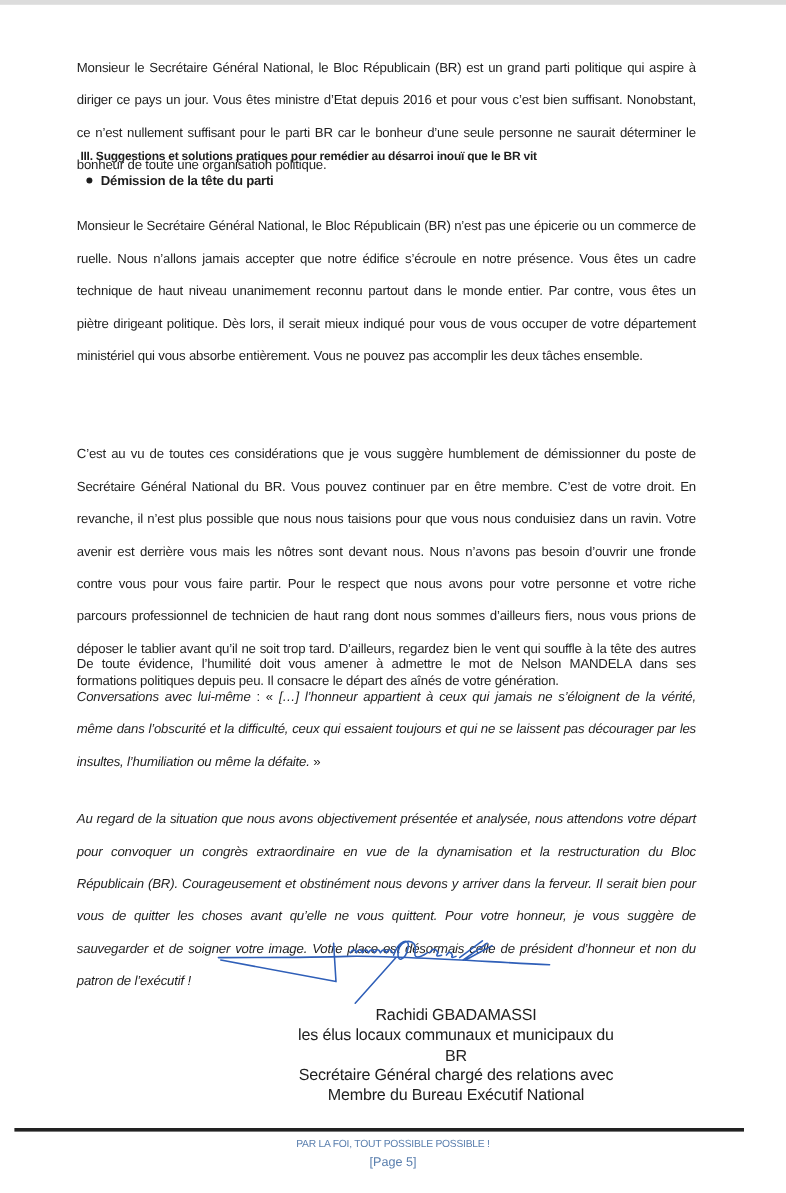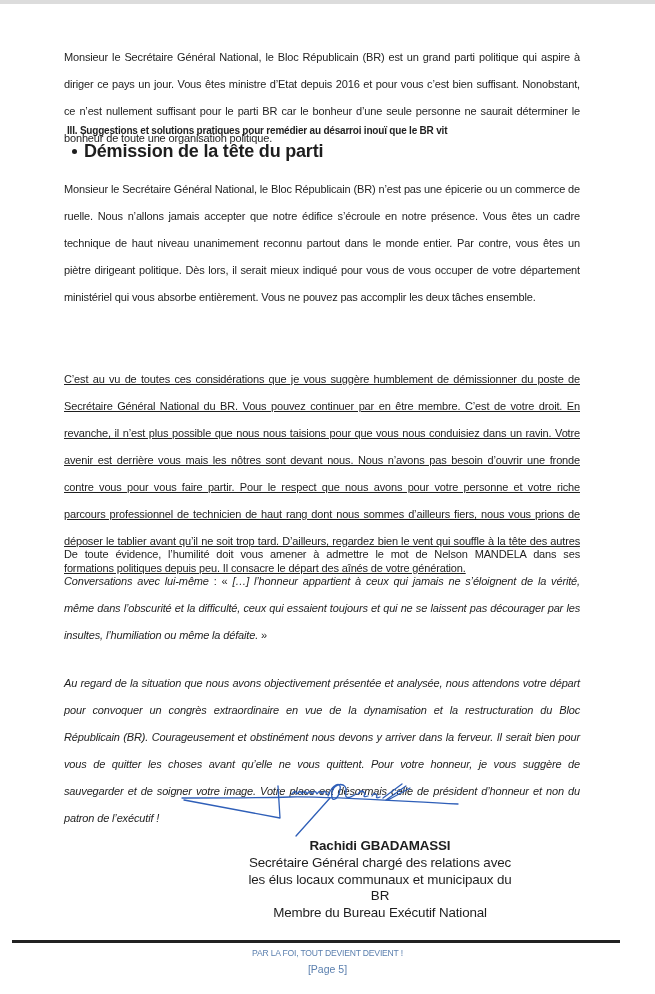--- a/index.html
+++ b/index.html
@@ -8,30 +8,30 @@
     font-family: "Liberation Sans", "DejaVu Sans", sans-serif; color: #1e1e1e;
   }
   .topbar { position: absolute; left: 0; top: 0; width: 655px; height: 4px; background: #dcdcdc; }
   .page { position: absolute; left: 48px; top: 0; width: 548px; }
   p.para {
     margin: 16px; font-size: 11px; line-height: 27px; text-align: justify; letter-spacing: -0.15px;
   }
   p.para.last-left { text-align-last: left; }
   #p1 { position: absolute; top: 28px; }
   #sec { position: absolute; top: 120px; left: 19px; font-weight: bold; font-size: 10px; line-height: 21px; white-space: nowrap; letter-spacing: -0.2px; }
-  #bullet { position: absolute; top: 141px; left: 24px; font-weight: bold; font-size: 18px; line-height: 21px; white-space: nowrap; letter-spacing: -0.2px; }
+  #bullet { position: absolute; top: 141px; left: 24px; font-weight: bold; font-size: 11px; line-height: 21px; white-space: nowrap; letter-spacing: -0.2px; }
   #bullet .dot { display: inline-block; width: 5px; height: 5px; border-radius: 50%; background: #1e1e1e; margin-right: 7px; vertical-align: middle; position: relative; top: -1px; }
   #p2 { position: absolute; top: 160px; }
-  #p3 { position: absolute; top: 350px; text-decoration: underline; }
+  #p3 { position: absolute; top: 350px; }
   #p4 { position: absolute; top: 525px; }
   #p5 { position: absolute; top: 654px; font-style: italic; }
   .it { font-style: italic; }
   .signature { position: absolute; left: 180px; top: 778px; width: 280px; height: 68px; }
   .sig-block { position: absolute; left: 240px; top: 838px; width: 280px; text-align: center; font-size: 13.4px; line-height: 16.8px; letter-spacing: -0.15px; }
-  .sig-block .name { font-weight: bold; }
+  .sig-block .name { font-weight: normal; }
   .sig-block .role-it { }
   .rule { position: absolute; left: 12px; top: 940px; width: 608px; height: 3px; background: #222; }
   .motto { position: absolute; left: 0; top: 948px; width: 655px; text-align: center; font-size: 8.6px; color: #5a7fae; letter-spacing: -0.2px; }
   .pagenum { position: absolute; left: 0; top: 963px; width: 655px; text-align: center; font-size: 10.5px; color: #5a7fae; }
 </style>
 </head>
 <body>
 
 <div class="topbar"></div>
 
@@ -61,20 +61,20 @@
     <path d="M148 18 C152 6, 162 2, 160 12 C158 22, 150 26, 152 14 C154 4, 168 4, 166 14 C164 22, 170 20, 176 16"></path>
     <path d="M150 20 L116 58"></path>
     <path d="M178 16 q4 -6 7 0 q-3 4 3 2"></path>
     <path d="M192 18 q3 -5 5 0 q-2 3 3 1"></path>
     <path d="M203 20 L222 6 M206 22 L226 8 M208 22 L230 10"></path>
   </g>
 </svg>
 
 <div class="sig-block">
   <div class="name">Rachidi GBADAMASSI</div>
+  <div>les élus locaux communaux et municipaux du BR</div>
   <div>Secrétaire Général chargé des relations avec</div>
-  <div>les élus locaux communaux et municipaux du BR</div>
   <div class="role-it">Membre du Bureau Exécutif National</div>
 </div>
 
 <div class="rule"></div>
-<div class="motto">PAR LA FOI, TOUT DEVIENT DEVIENT !</div>
+<div class="motto">PAR LA FOI, TOUT POSSIBLE POSSIBLE !</div>
 <div class="pagenum">[Page 5]</div>
 
 </body></html>

